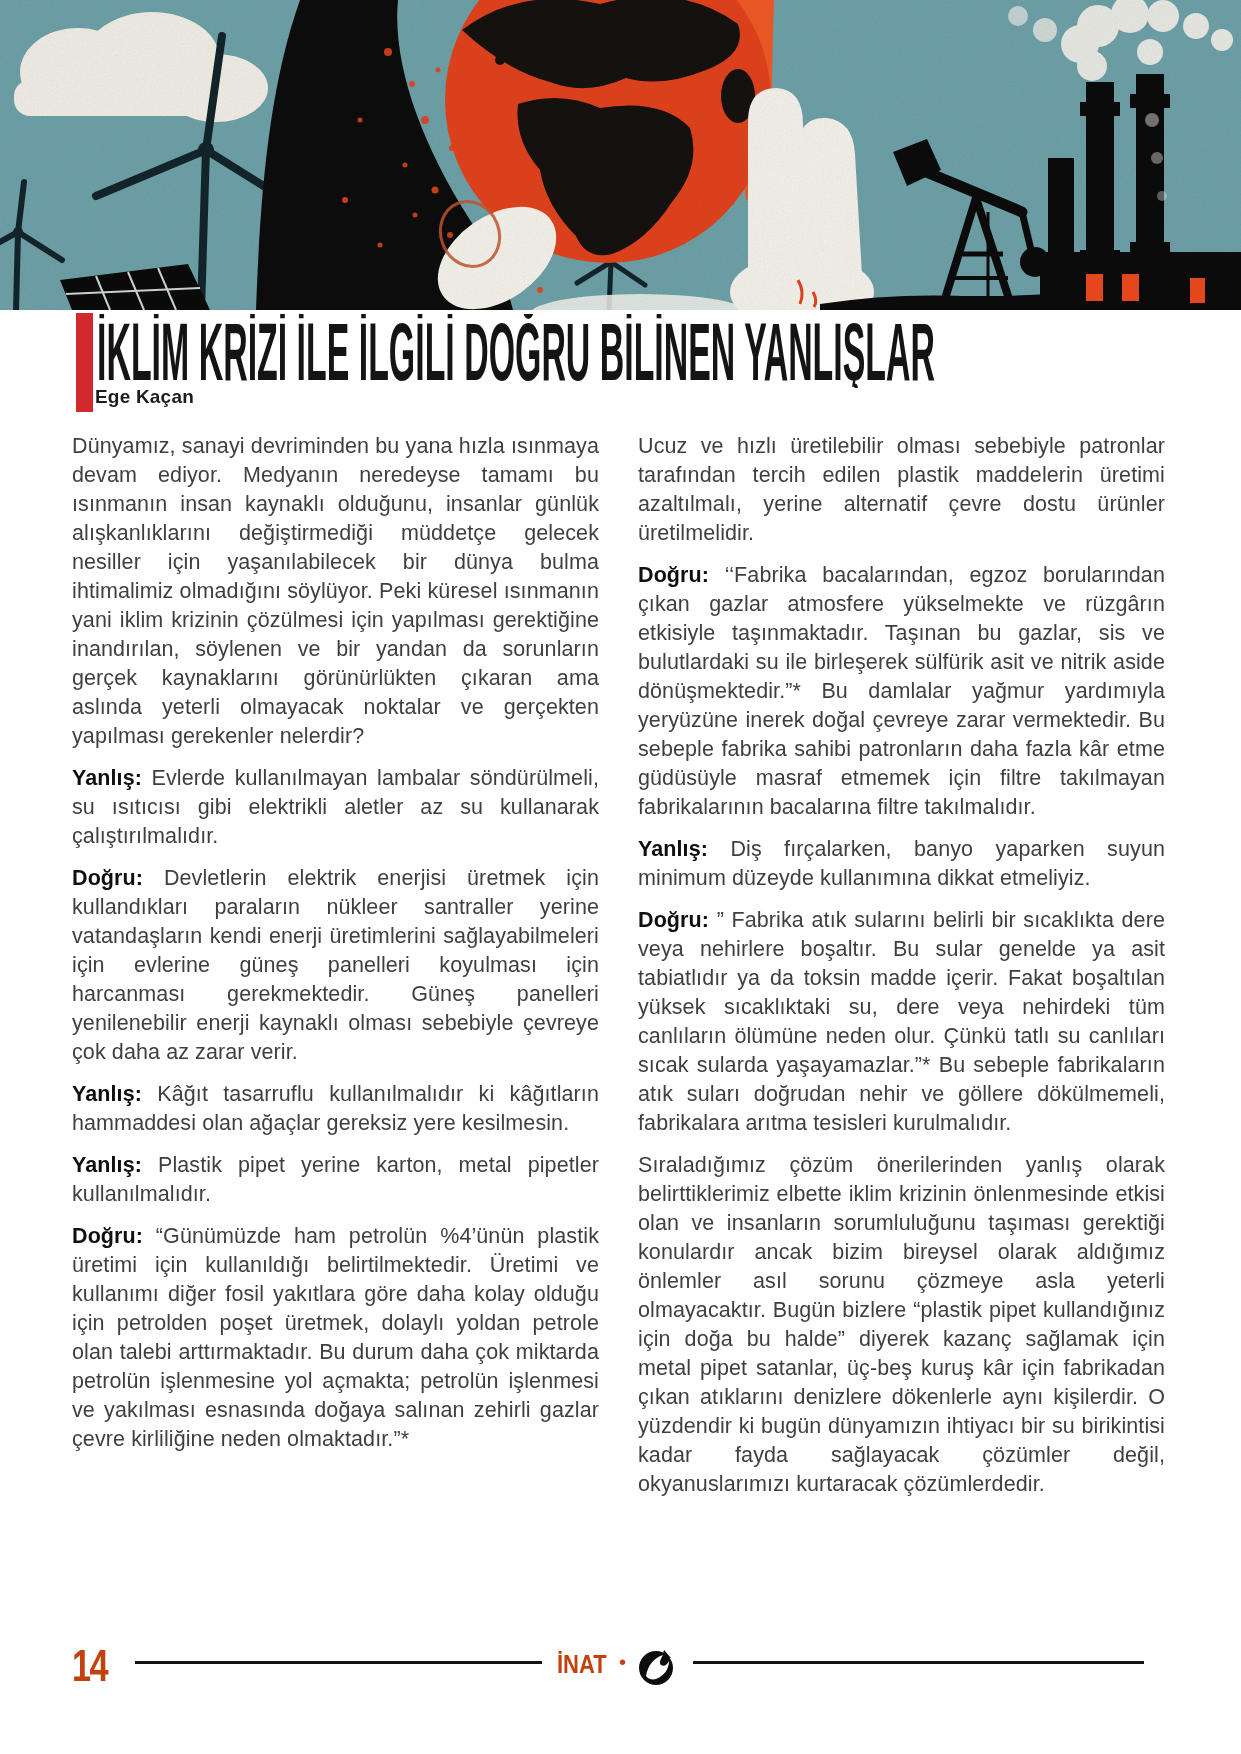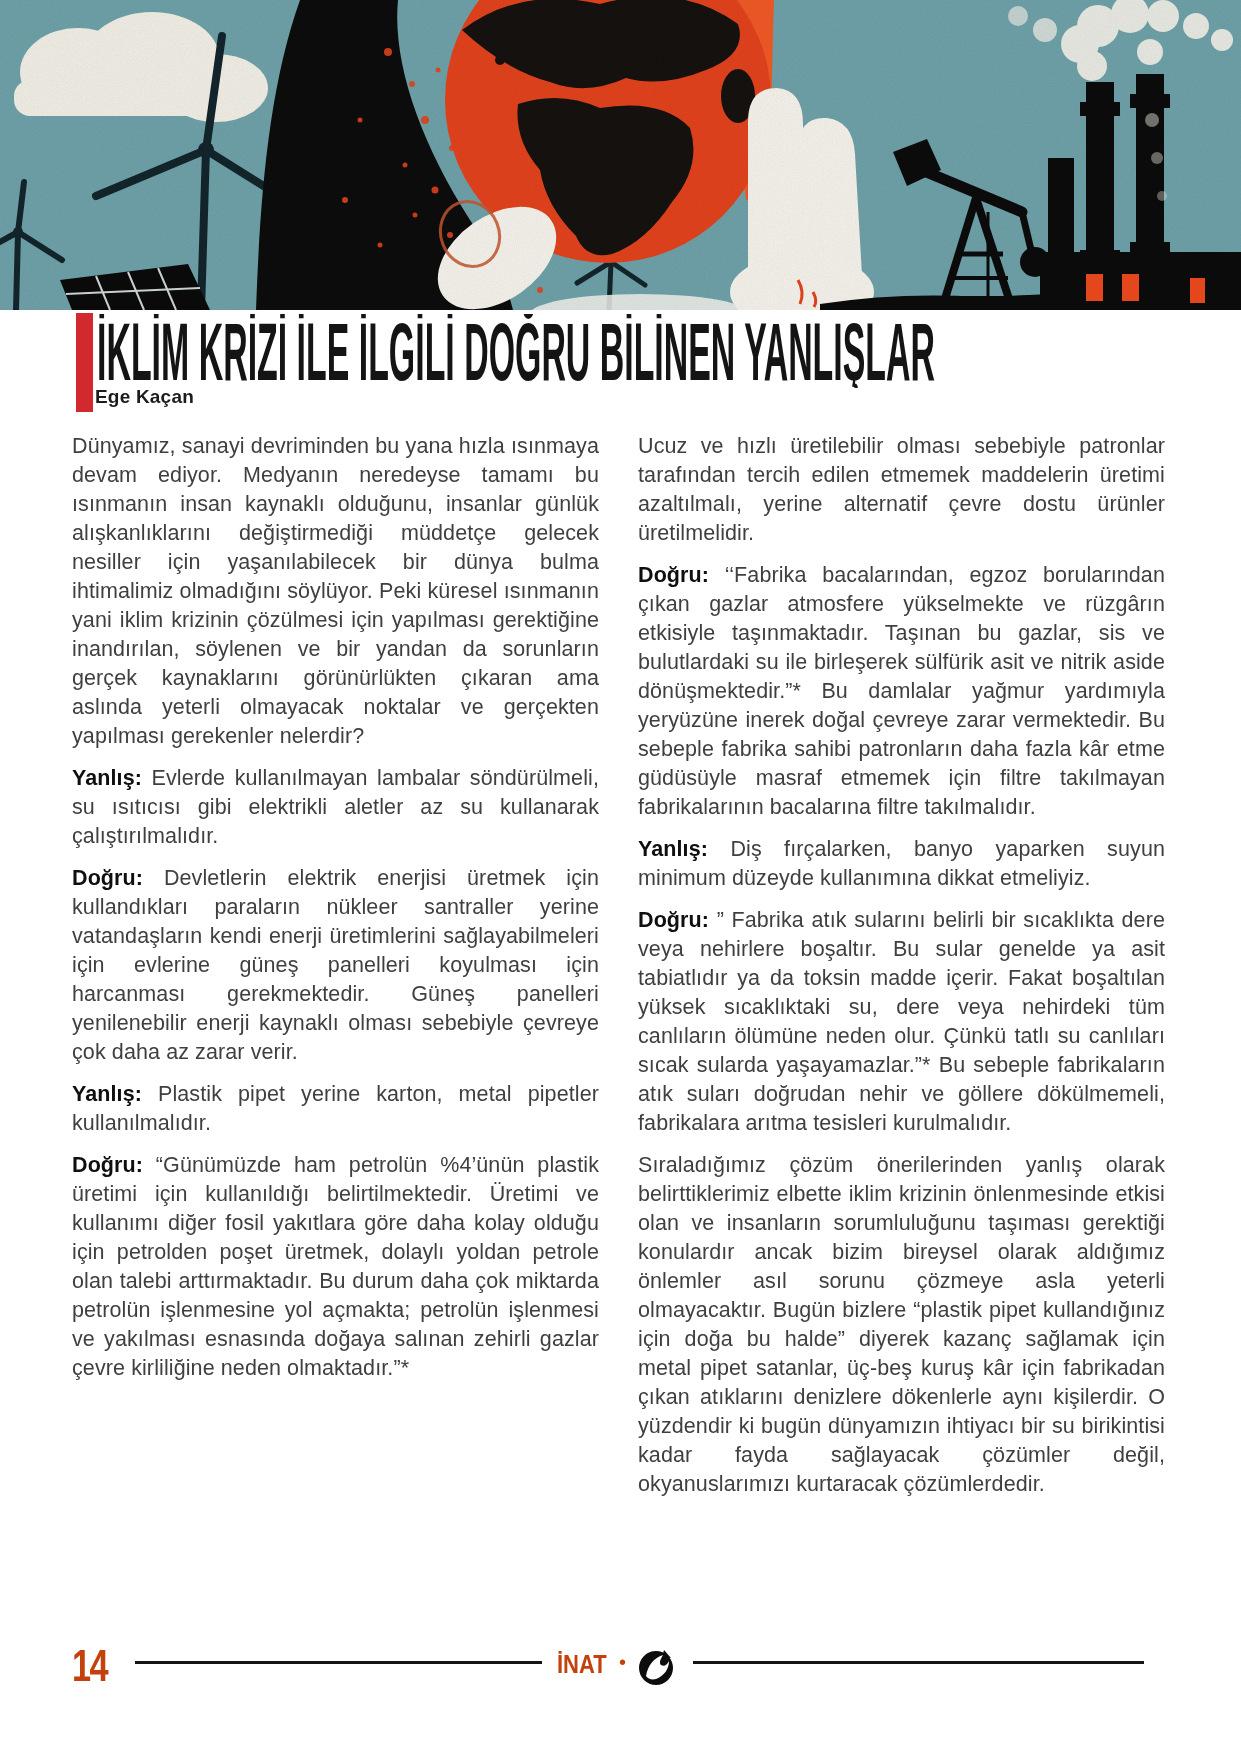--- a/index.html
+++ b/index.html
@@ -179,25 +179,26 @@
       <text x="0" y="66" font-family="Liberation Sans, sans-serif" font-size="82" font-weight="bold" fill="#141414" textLength="838" lengthAdjust="spacingAndGlyphs">İKLİM KRİZİ İLE İLGİLİ DOĞRU BİLİNEN YANLIŞLAR</text>
     </svg>
   </div>
   <div class="author">Ege Kaçan</div>
 
   <div class="columns">
     <div class="col">
         <p><span>Dünyamız, sanayi devriminden bu yana hızla ısınmaya devam ediyor. Medyanın neredeyse tamamı bu ısınmanın insan kaynaklı olduğunu, insanlar günlük alışkanlıklarını değiştirmediği müddetçe gelecek nesiller için yaşanılabilecek bir dünya bulma ihtimalimiz olmadığını söylüyor. Peki küresel ısınmanın yani iklim krizinin çözülmesi için yapılması gerektiğine inandırılan, söylenen ve bir yandan da sorunların gerçek kaynaklarını görünürlükten çıkaran ama aslında yeterli olmayacak noktalar ve gerçekten yapılması gerekenler nelerdir?</span></p>
         <p><b>Yanlış: </b><span>Evlerde kullanılmayan lambalar söndürülmeli, su ısıtıcısı gibi elektrikli aletler az su kullanarak çalıştırılmalıdır.</span></p>
         <p><b>Doğru: </b><span>Devletlerin elektrik enerjisi üretmek için kullandıkları paraların nükleer santraller yerine vatandaşların kendi enerji üretimlerini sağlayabilmeleri için evlerine güneş panelleri koyulması için harcanması gerekmektedir. Güneş panelleri yenilenebilir enerji kaynaklı olması sebebiyle çevreye çok daha az zarar verir.</span></p>
+        <p><b>Yanlış: </b><span>Kâğıt tasarruflu kullanılmalıdır ki kâğıtların hammaddesi olan ağaçlar gereksiz yere kesilmesin.</span></p>
         <p><b>Yanlış: </b><span>Plastik pipet yerine karton, metal pipetler kullanılmalıdır.</span></p>
         <p><b>Doğru: </b><span>“Günümüzde ham petrolün %4’ünün plastik üretimi için kullanıldığı belirtilmektedir. Üretimi ve kullanımı diğer fosil yakıtlara göre daha kolay olduğu için petrolden poşet üretmek, dolaylı yoldan petrole olan talebi arttırmaktadır. Bu durum daha çok miktarda petrolün işlenmesine yol açmakta; petrolün işlenmesi ve yakılması esnasında doğaya salınan zehirli gazlar çevre kirliliğine neden olmaktadır.”*</span></p>
       </div>
     <div class="col">
-        <p><span>Ucuz ve hızlı üretilebilir olması sebebiyle patronlar tarafından tercih edilen etmemek maddelerin üretimi azaltılmalı, yerine alternatif çevre dostu ürünler üretilmelidir.</span></p>
+        <p><span>Ucuz ve hızlı üretilebilir olması sebebiyle patronlar tarafından tercih edilen plastik maddelerin üretimi azaltılmalı, yerine alternatif çevre dostu ürünler üretilmelidir.</span></p>
         <p><b>Doğru: </b><span>‘‘Fabrika bacalarından, egzoz borularından çıkan gazlar atmosfere yükselmekte ve rüzgârın etkisiyle taşınmaktadır. Taşınan bu gazlar, sis ve bulutlardaki su ile birleşerek sülfürik asit ve nitrik aside dönüşmektedir.”* Bu damlalar yağmur yardımıyla yeryüzüne inerek doğal çevreye zarar vermektedir. Bu sebeple fabrika sahibi patronların daha fazla kâr etme güdüsüyle masraf etmemek için filtre takılmayan fabrikalarının bacalarına filtre takılmalıdır.</span></p>
         <p><b>Yanlış: </b><span>Diş fırçalarken, banyo yaparken suyun minimum düzeyde kullanımına dikkat etmeliyiz.</span></p>
         <p><b>Doğru: </b><span>” Fabrika atık sularını belirli bir sıcaklıkta dere veya nehirlere boşaltır. Bu sular genelde ya asit tabiatlıdır ya da toksin madde içerir. Fakat boşaltılan yüksek sıcaklıktaki su, dere veya nehirdeki tüm canlıların ölümüne neden olur. Çünkü tatlı su canlıları sıcak sularda yaşayamazlar.”* Bu sebeple fabrikaların atık suları doğrudan nehir ve göllere dökülmemeli, fabrikalara arıtma tesisleri kurulmalıdır.</span></p>
         <p><span>Sıraladığımız çözüm önerilerinden yanlış olarak belirttiklerimiz elbette iklim krizinin önlenmesinde etkisi olan ve insanların sorumluluğunu taşıması gerektiği konulardır ancak bizim bireysel olarak aldığımız önlemler asıl sorunu çözmeye asla yeterli olmayacaktır. Bugün bizlere “plastik pipet kullandığınız için doğa bu halde” diyerek kazanç sağlamak için metal pipet satanlar, üç-beş kuruş kâr için fabrikadan çıkan atıklarını denizlere dökenlerle aynı kişilerdir. O yüzdendir ki bugün dünyamızın ihtiyacı bir su birikintisi kadar fayda sağlayacak çözümler değil, okyanuslarımızı kurtaracak çözümlerdedir.</span></p>
       </div>
   </div>
 
   <div class="footer">
     <div class="pageno">14</div>
     <div class="fline fline-left"></div>

